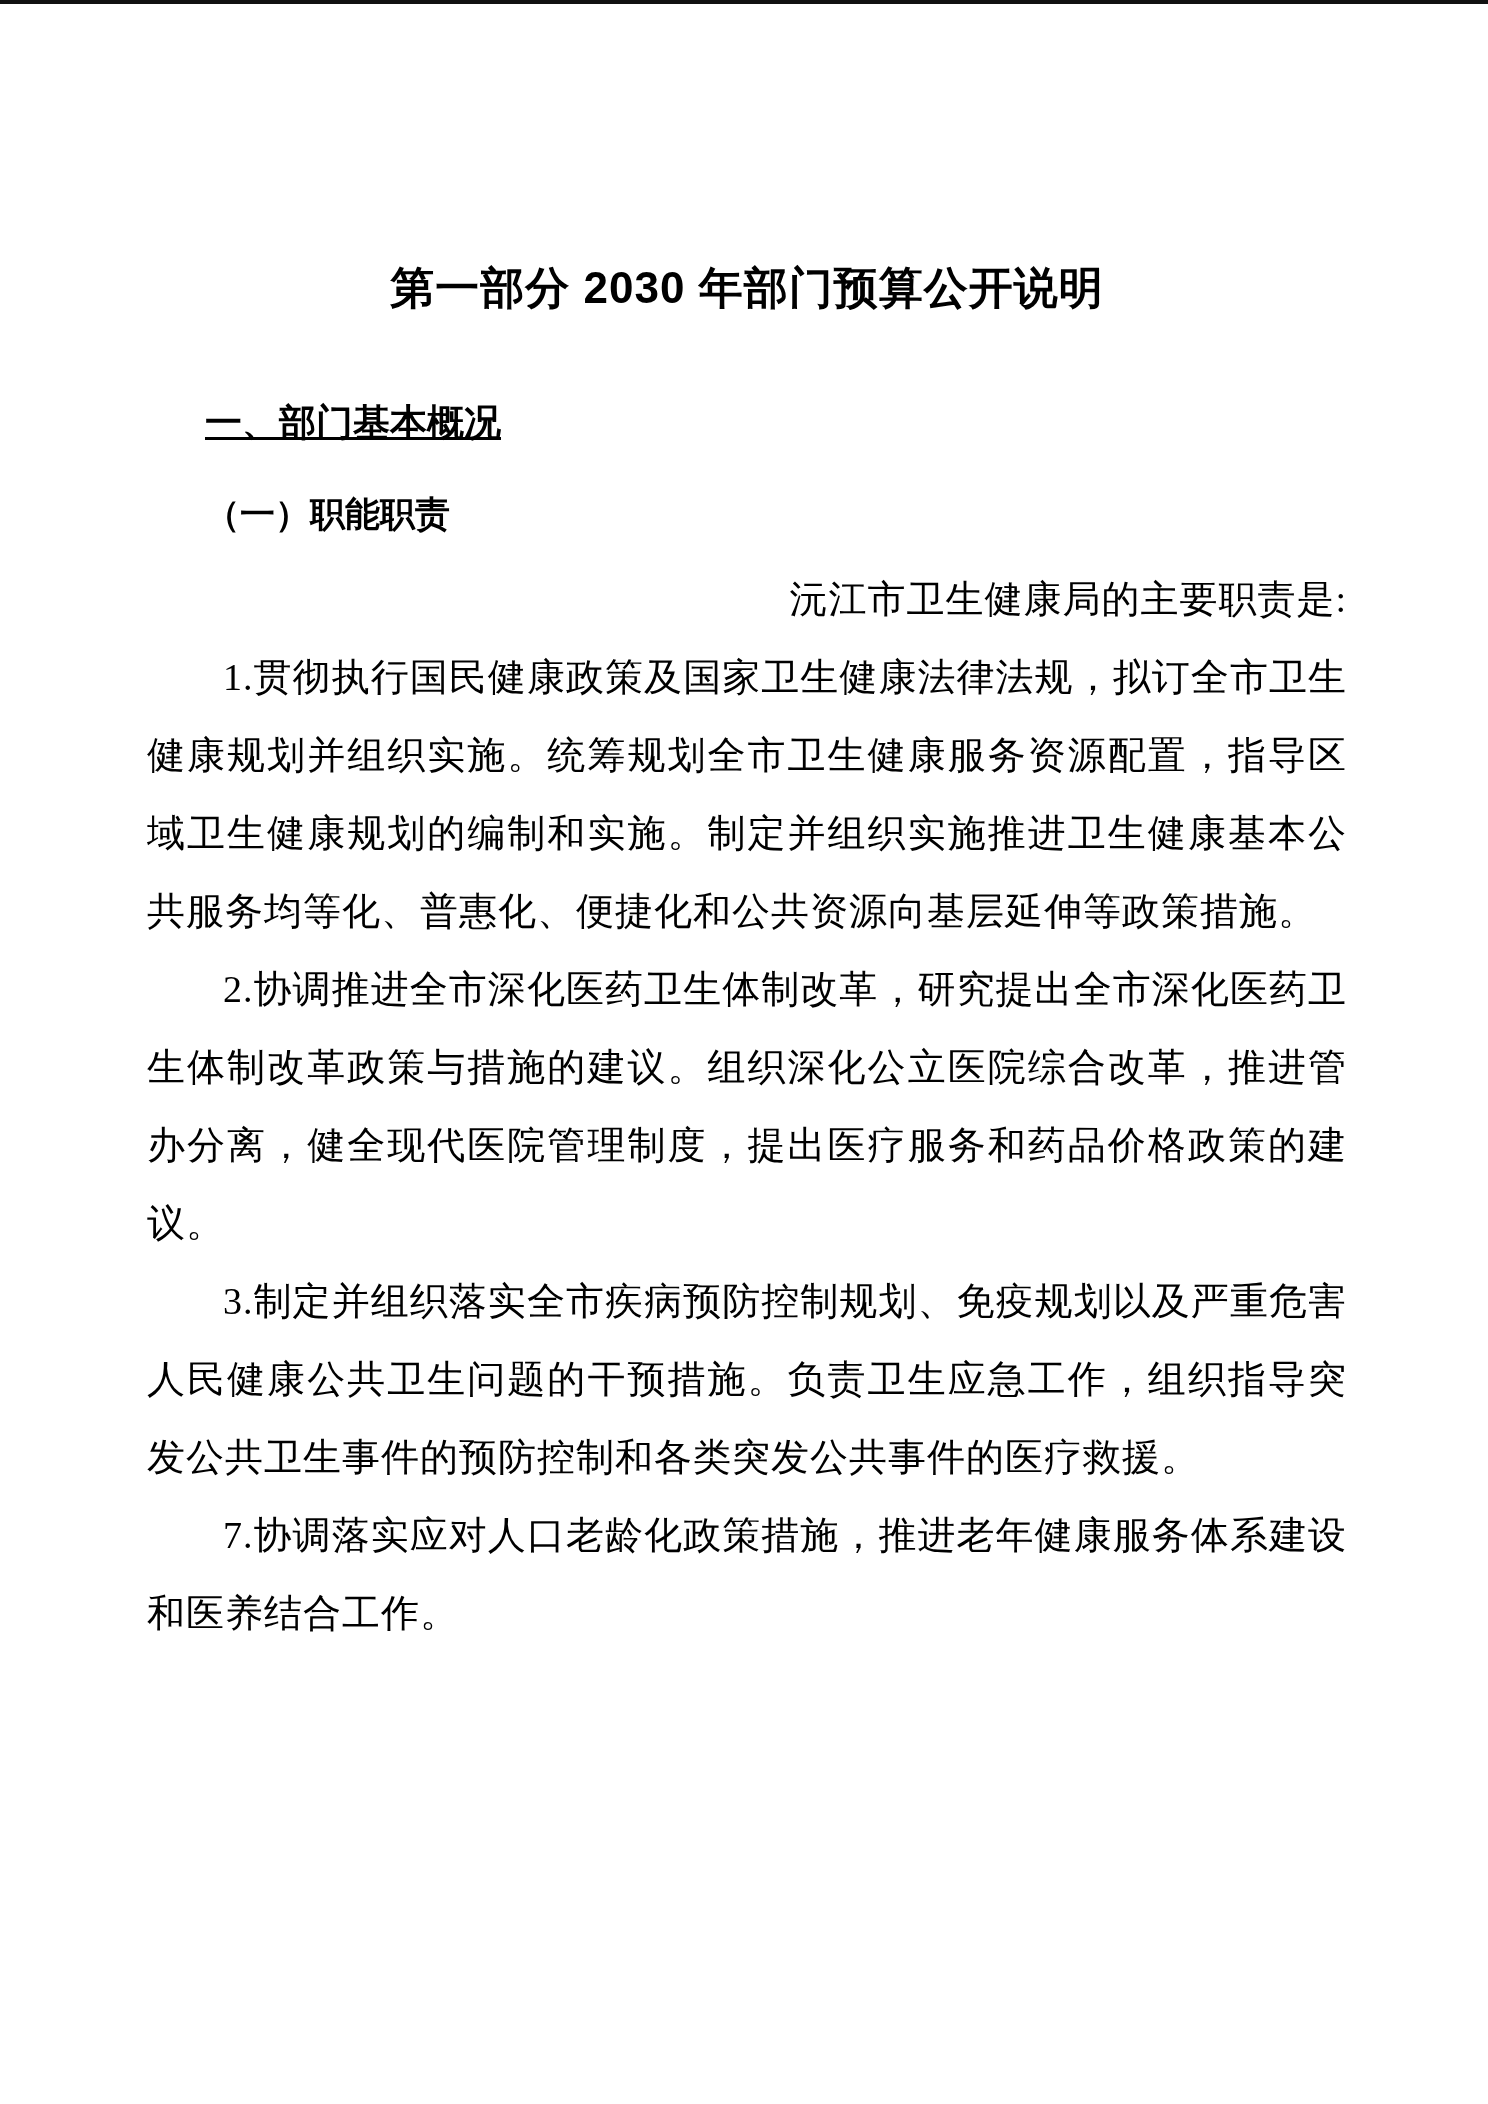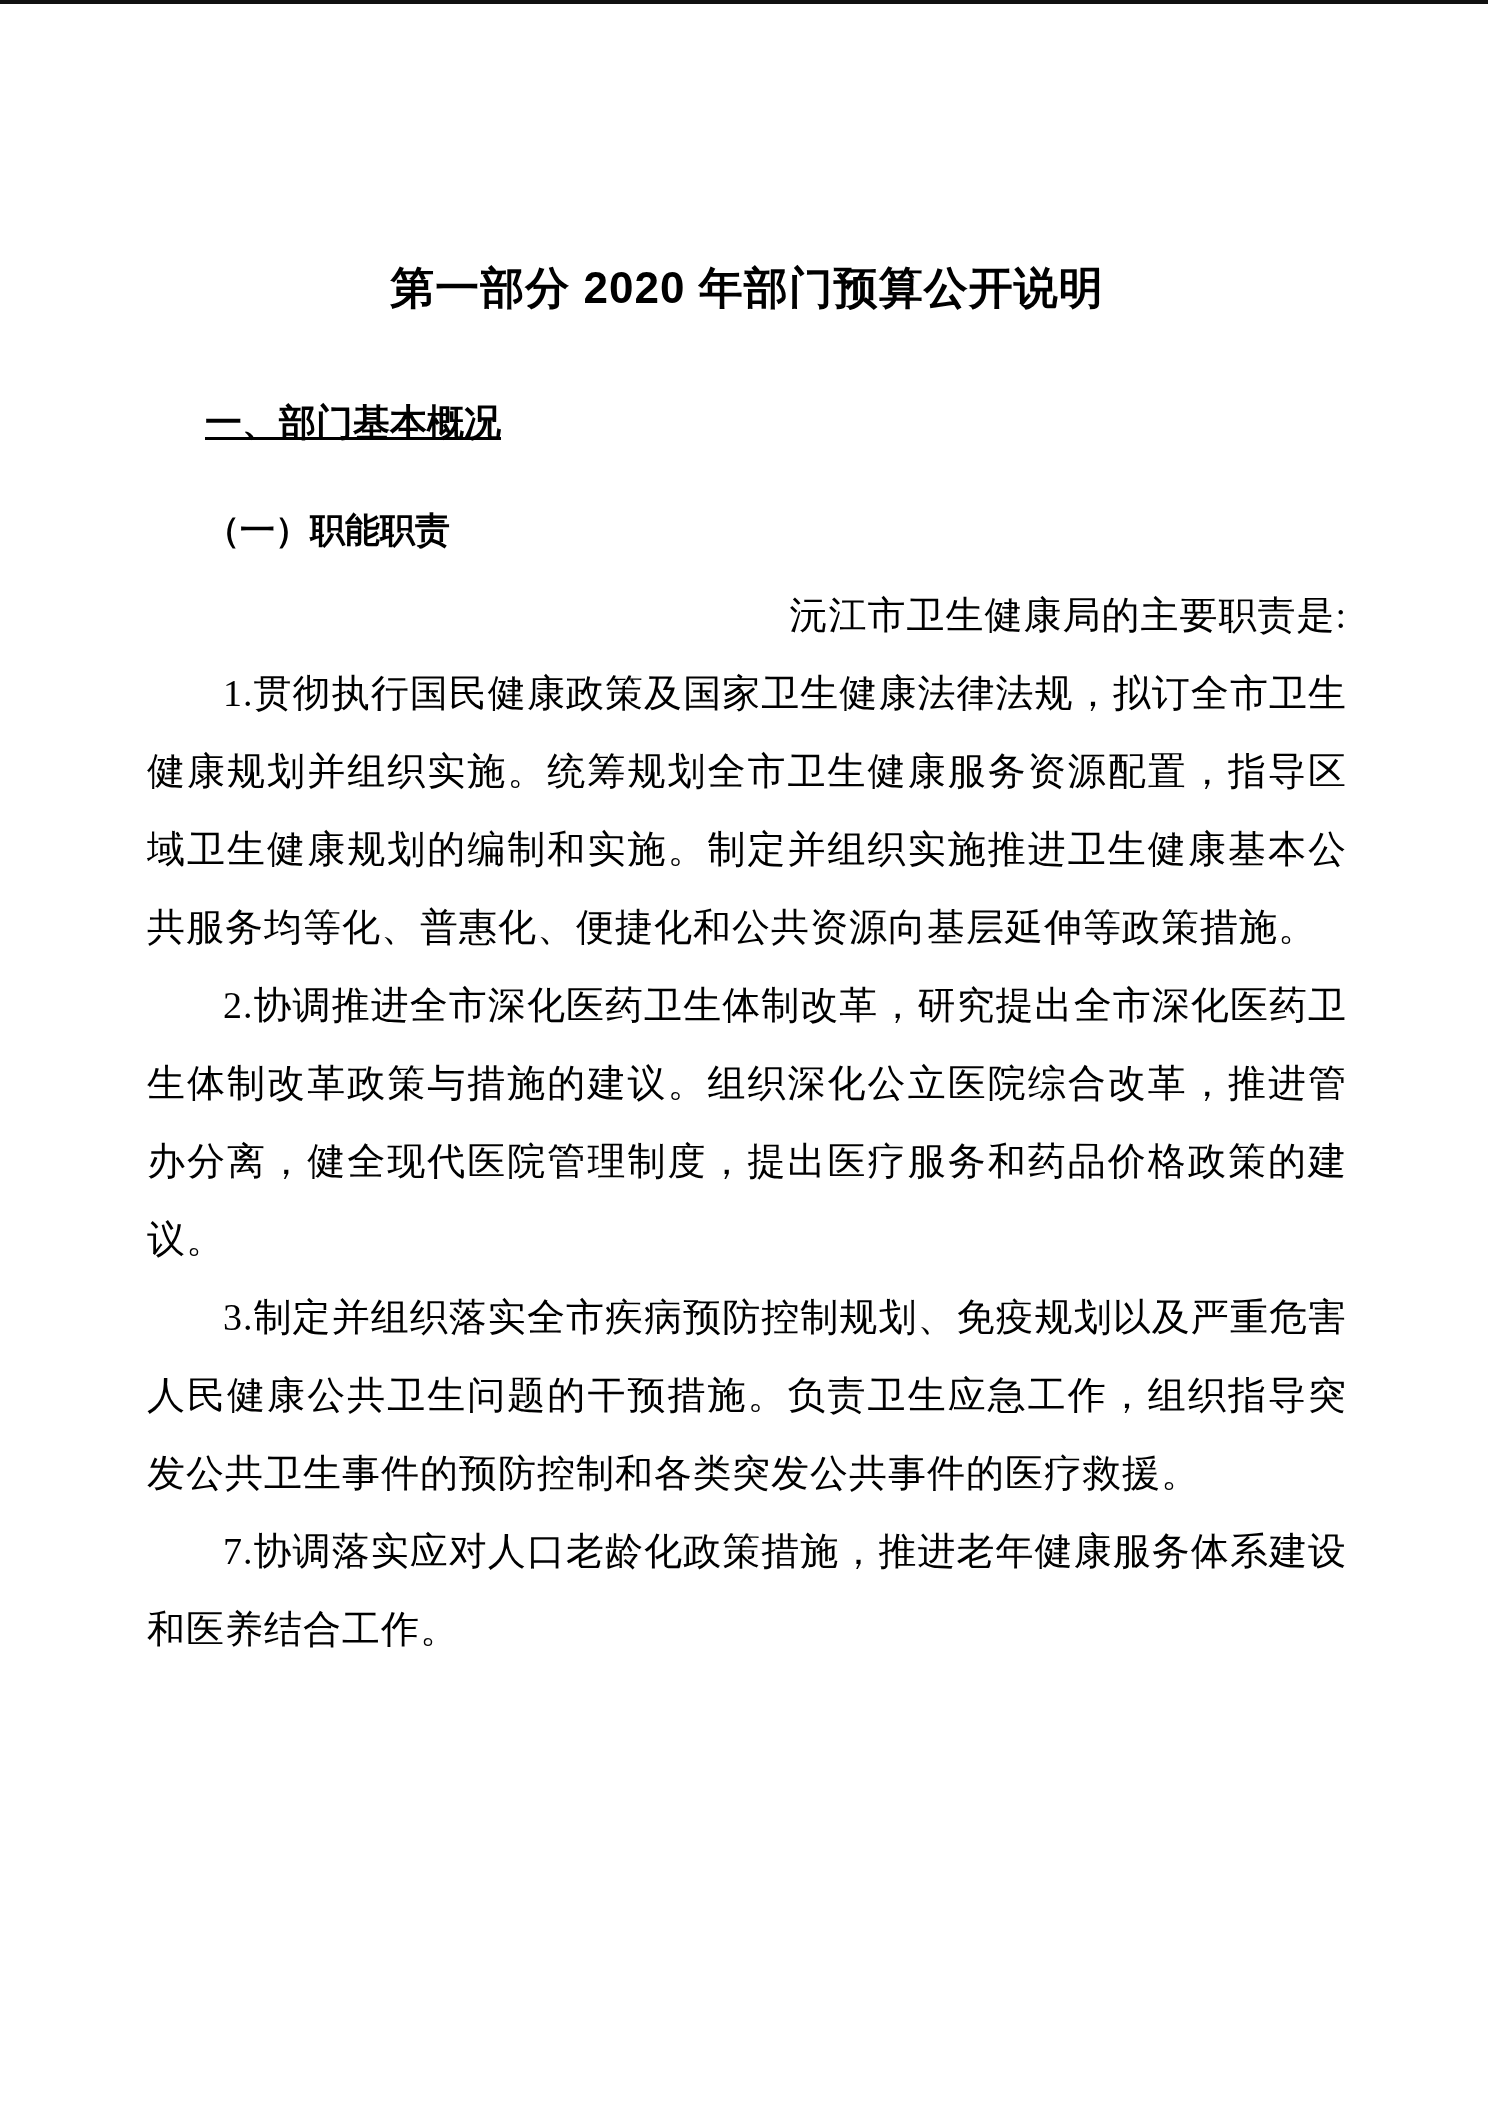--- a/index.html
+++ b/index.html
@@ -44,21 +44,21 @@
   .section-heading {
     margin: 88px 0 0 58px;
     font-family: "Liberation Sans", sans-serif;
     font-weight: bold;
     font-size: 37px;
     line-height: 1.1;
     color: #000000;
     text-decoration: underline;
   }
   .subsection-heading {
-    margin: 68px 0 0 58px;
+    margin: 52px 0 0 58px;
     font-family: "Liberation Sans", sans-serif;
     font-weight: bold;
     font-size: 35px;
     line-height: 1.1;
     color: #000000;
   }
   .body-text {
     margin-top: 26px;
   }
   .body-text p {
@@ -74,21 +74,21 @@
   .body-text p.intro {
     text-align: right;
   }
 </style>
 </head>
 <body>
 
 <div class="page">
   <div class="top-edge"></div>
   <div class="content">
-    <h1 class="doc-title">第一部分 2020 年部门预算公开说明</h1>
+    <h1 class="doc-title">第一部分 2030 年部门预算公开说明</h1>
 
     <h2 class="section-heading">一、部门基本概况</h2>
 
     <h3 class="subsection-heading">（一）职能职责</h3>
 
     <div class="body-text">
       <p class="intro">沅江市卫生健康局的主要职责是:</p>
       <p>1.贯彻执行国民健康政策及国家卫生健康法律法规，拟订全市卫生健康规划并组织实施。统筹规划全市卫生健康服务资源配置，指导区域卫生健康规划的编制和实施。制定并组织实施推进卫生健康基本公共服务均等化、普惠化、便捷化和公共资源向基层延伸等政策措施。</p>
       <p>2.协调推进全市深化医药卫生体制改革，研究提出全市深化医药卫生体制改革政策与措施的建议。组织深化公立医院综合改革，推进管办分离，健全现代医院管理制度，提出医疗服务和药品价格政策的建议。</p>
       <p>3.制定并组织落实全市疾病预防控制规划、免疫规划以及严重危害人民健康公共卫生问题的干预措施。负责卫生应急工作，组织指导突发公共卫生事件的预防控制和各类突发公共事件的医疗救援。</p>

